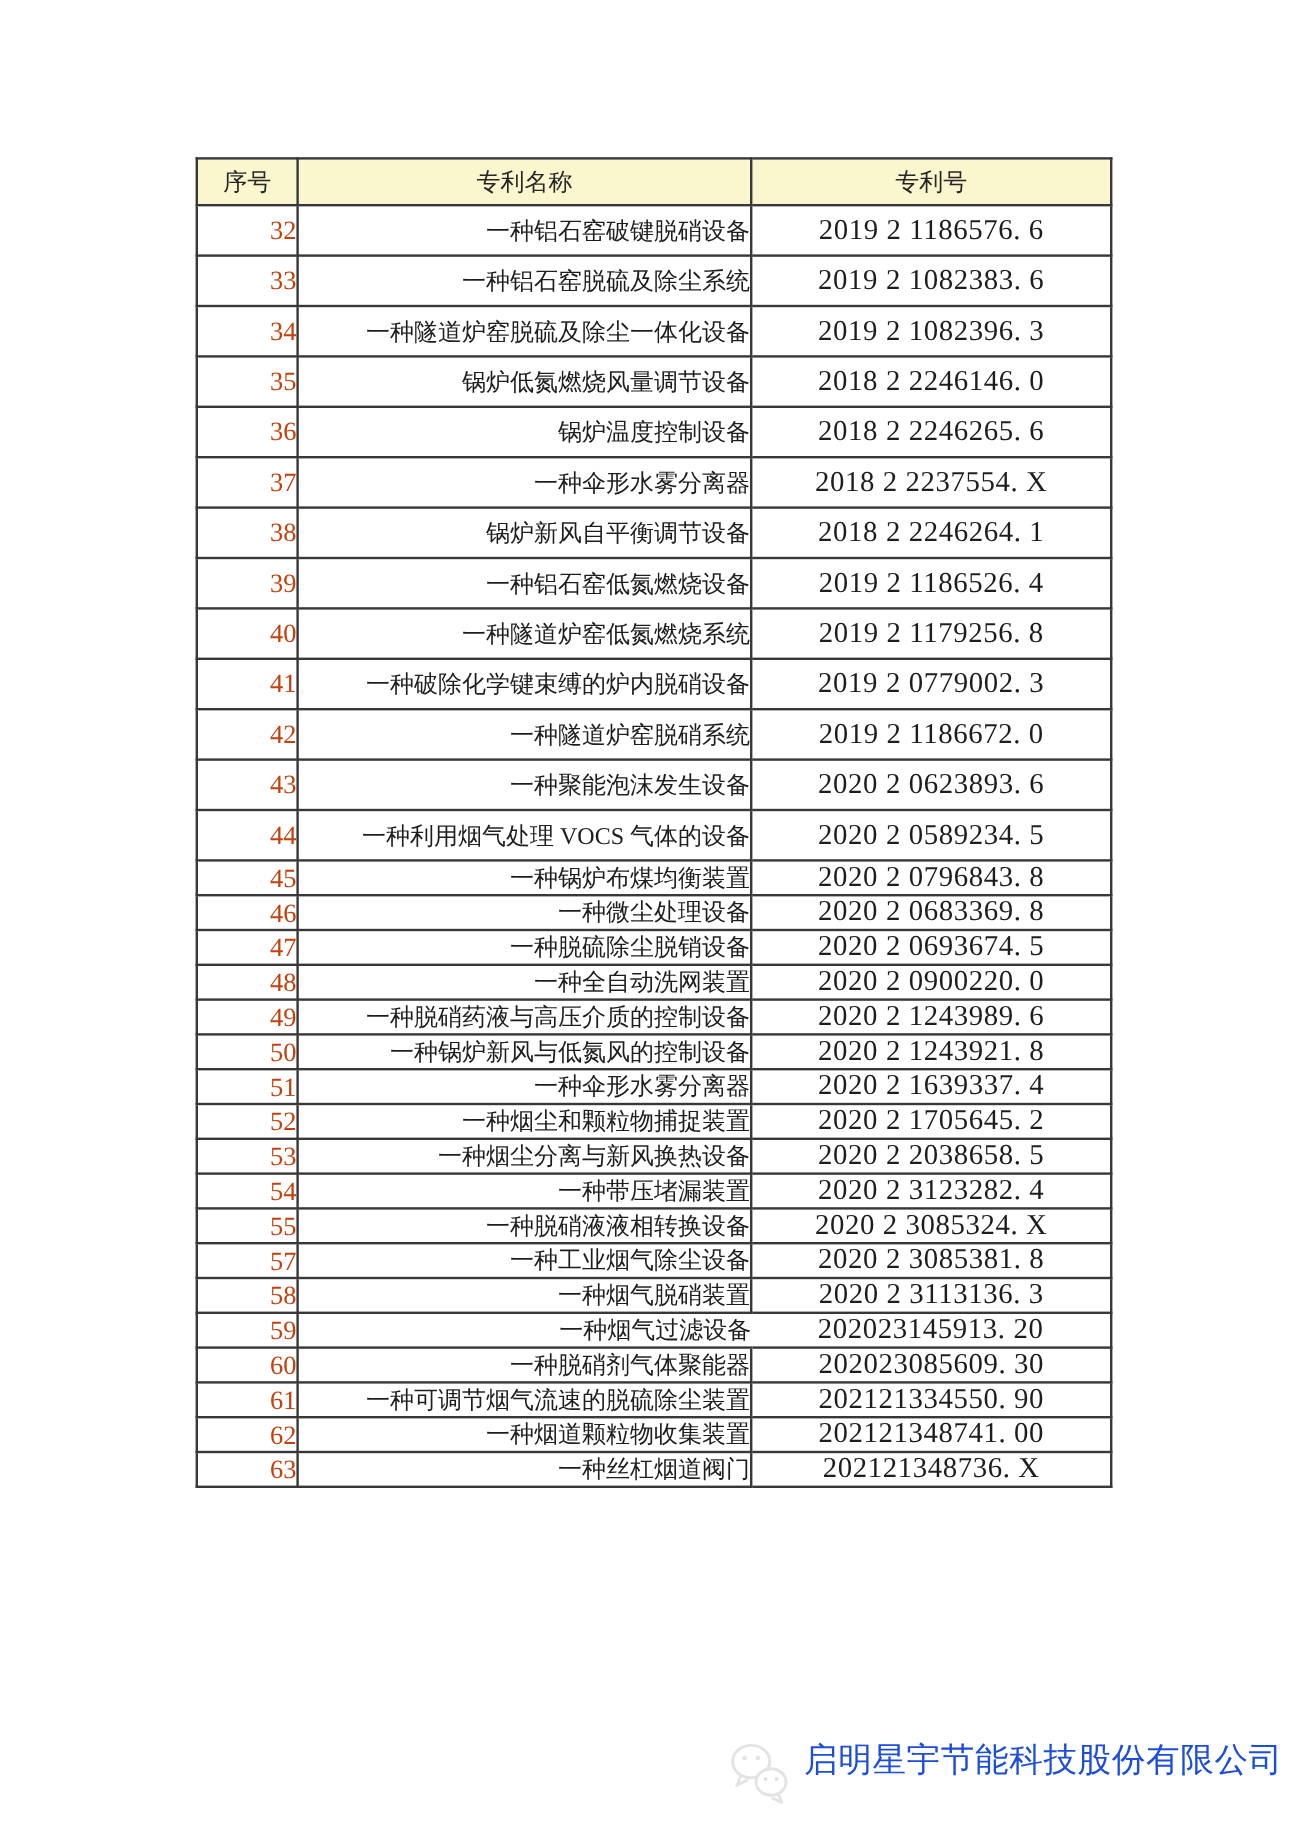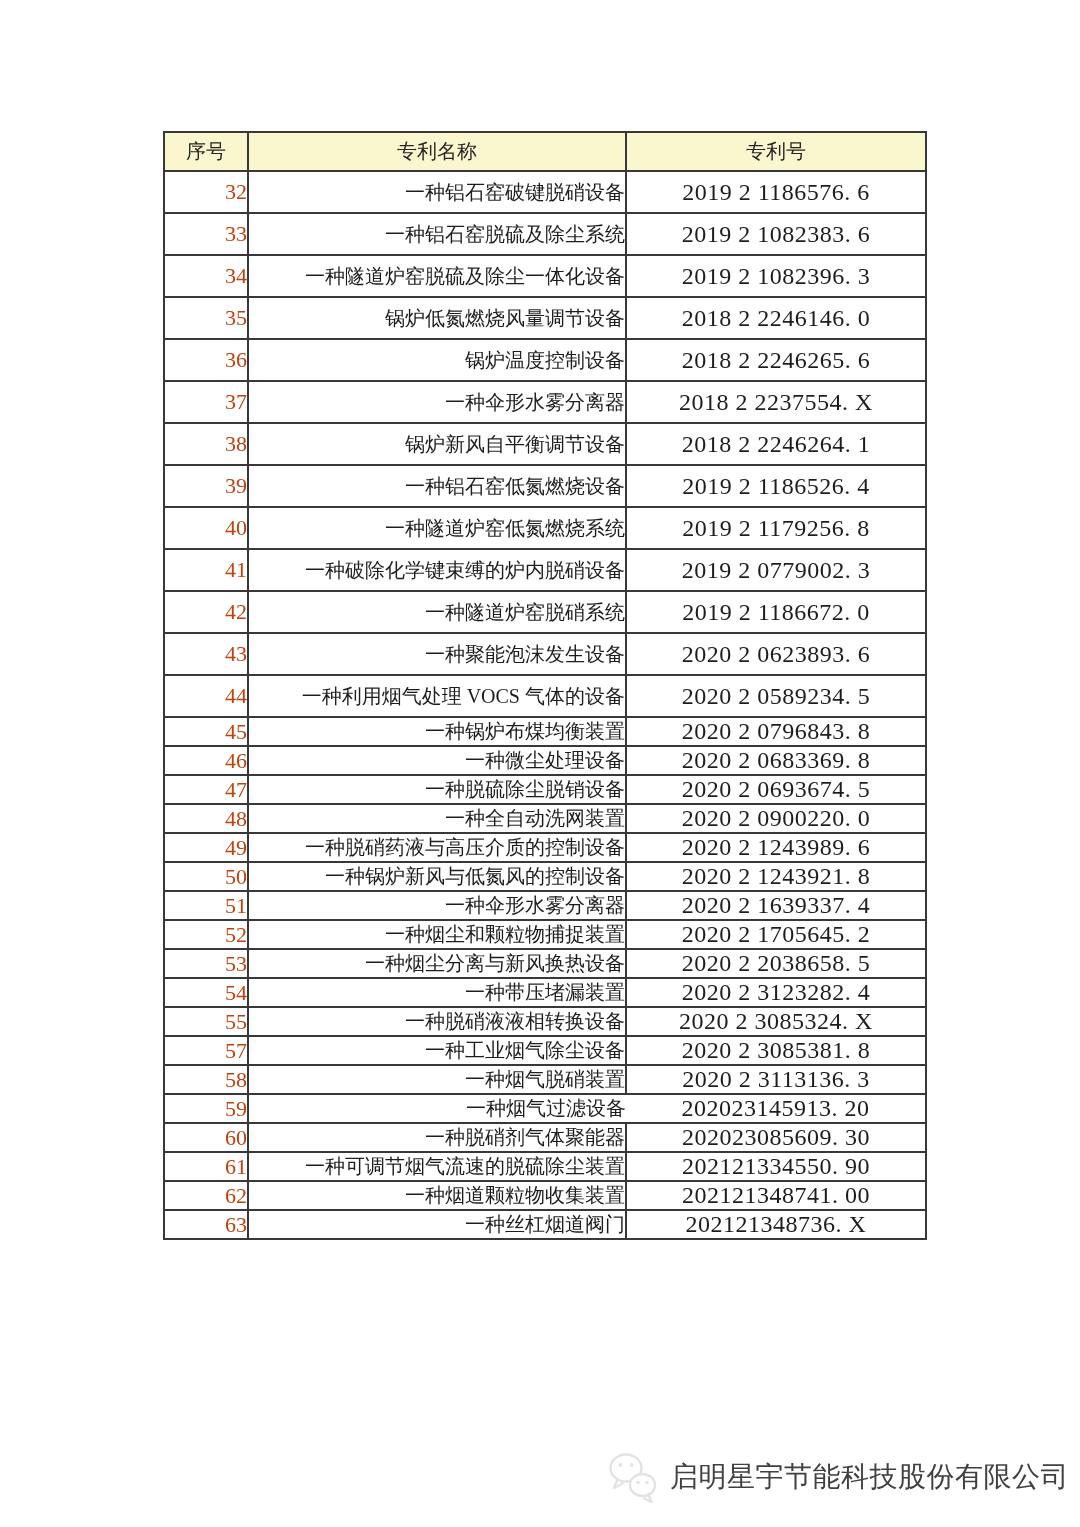--- a/index.html
+++ b/index.html
@@ -50,22 +50,22 @@
     text-align:center; vertical-align:middle;
     font-size:24px; color:#1d1d1d;
     letter-spacing:0.5px;
     white-space:nowrap;
   }
   
   tr.merged td.col-name { border-right-style:hidden; }
 
   .watermark {
     position:absolute; left:605px; top:1448px;
-    display:flex; align-items:center; gap:9px;
-    color:#404040;
+    display:flex; align-items:flex-start; gap:9px;
+    color:#1d4ed8;
     font-size:28px; letter-spacing:0.5px;
     white-space:nowrap;
     user-select:none;
   }
   .watermark svg { display:block; }
 </style>
 </head>
 <body>
 
 <div class="page">

